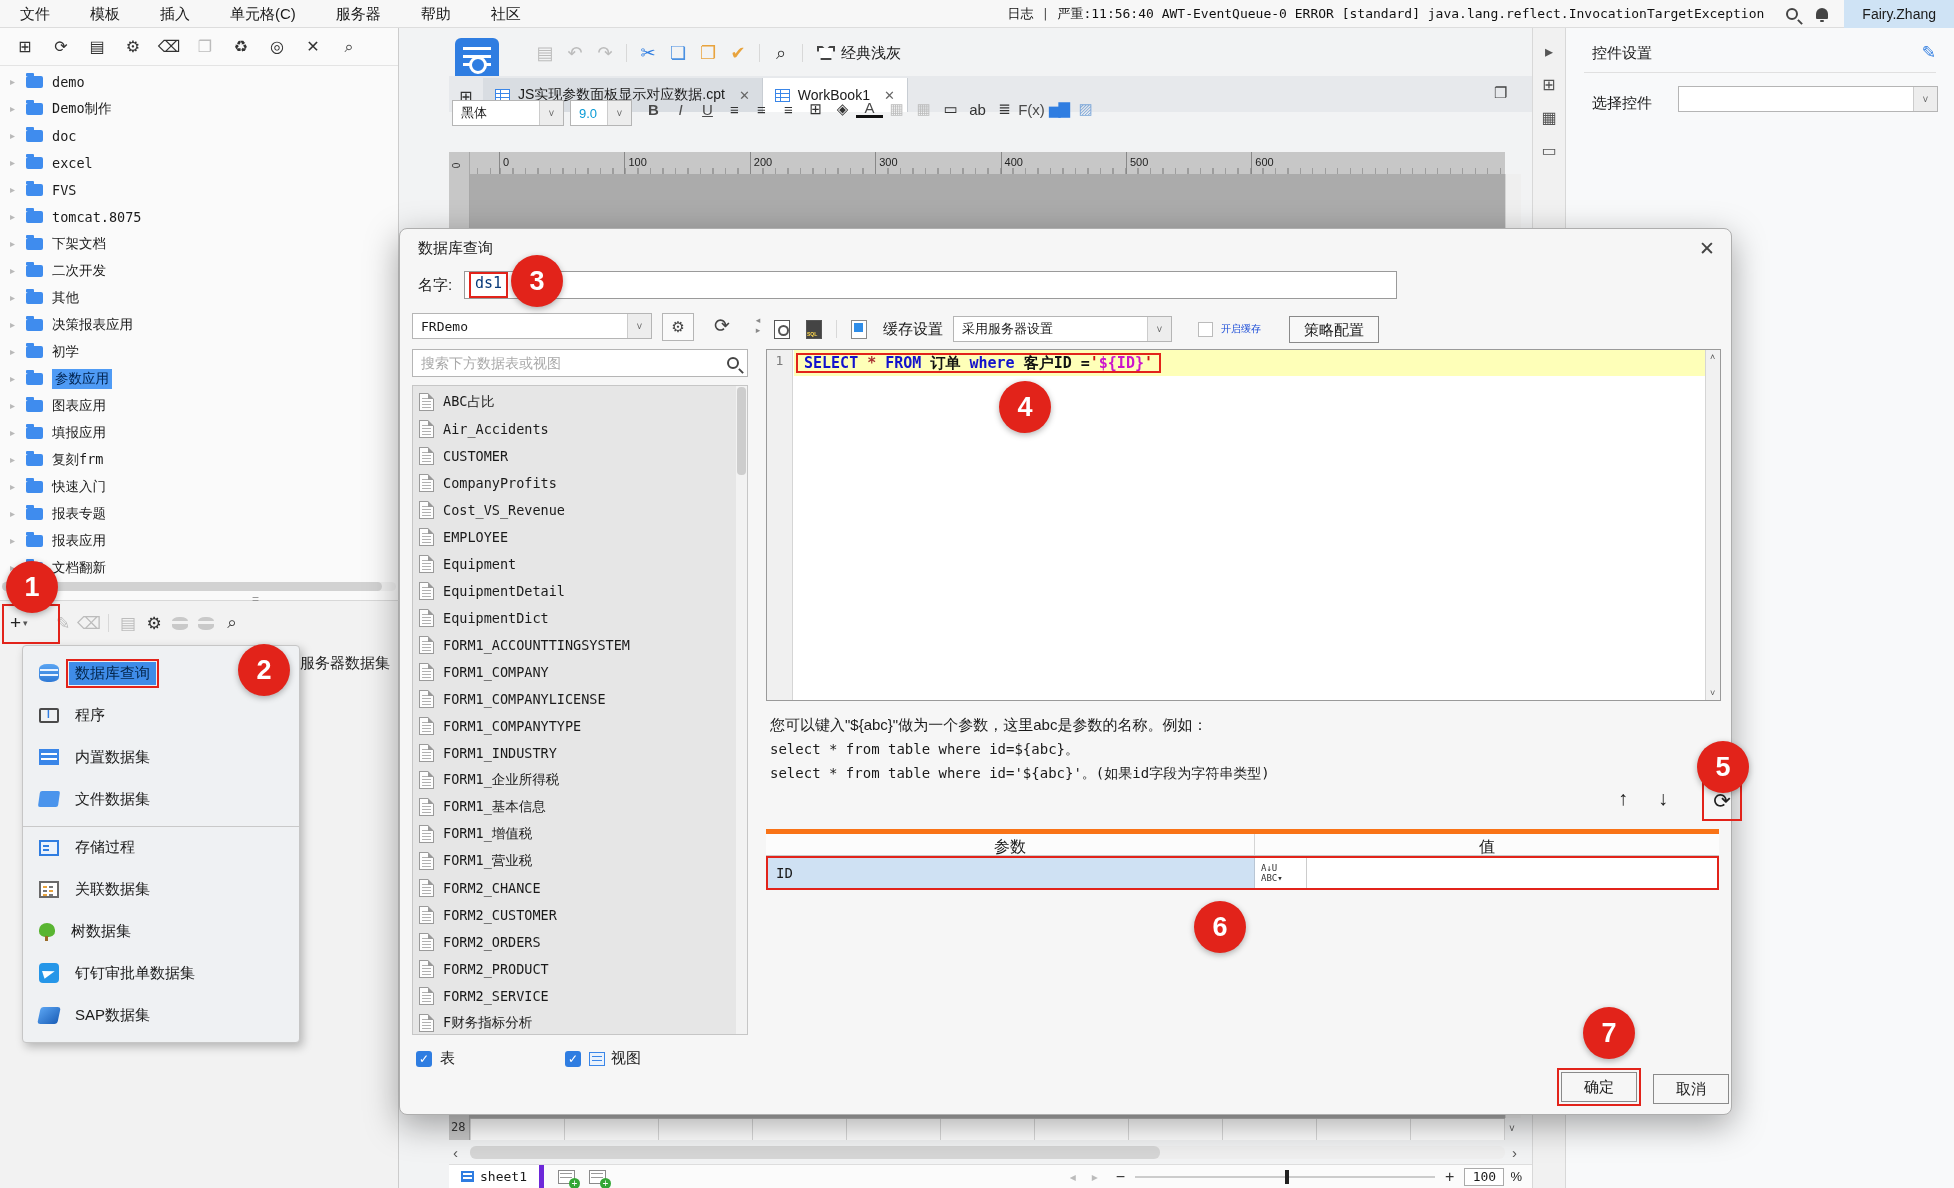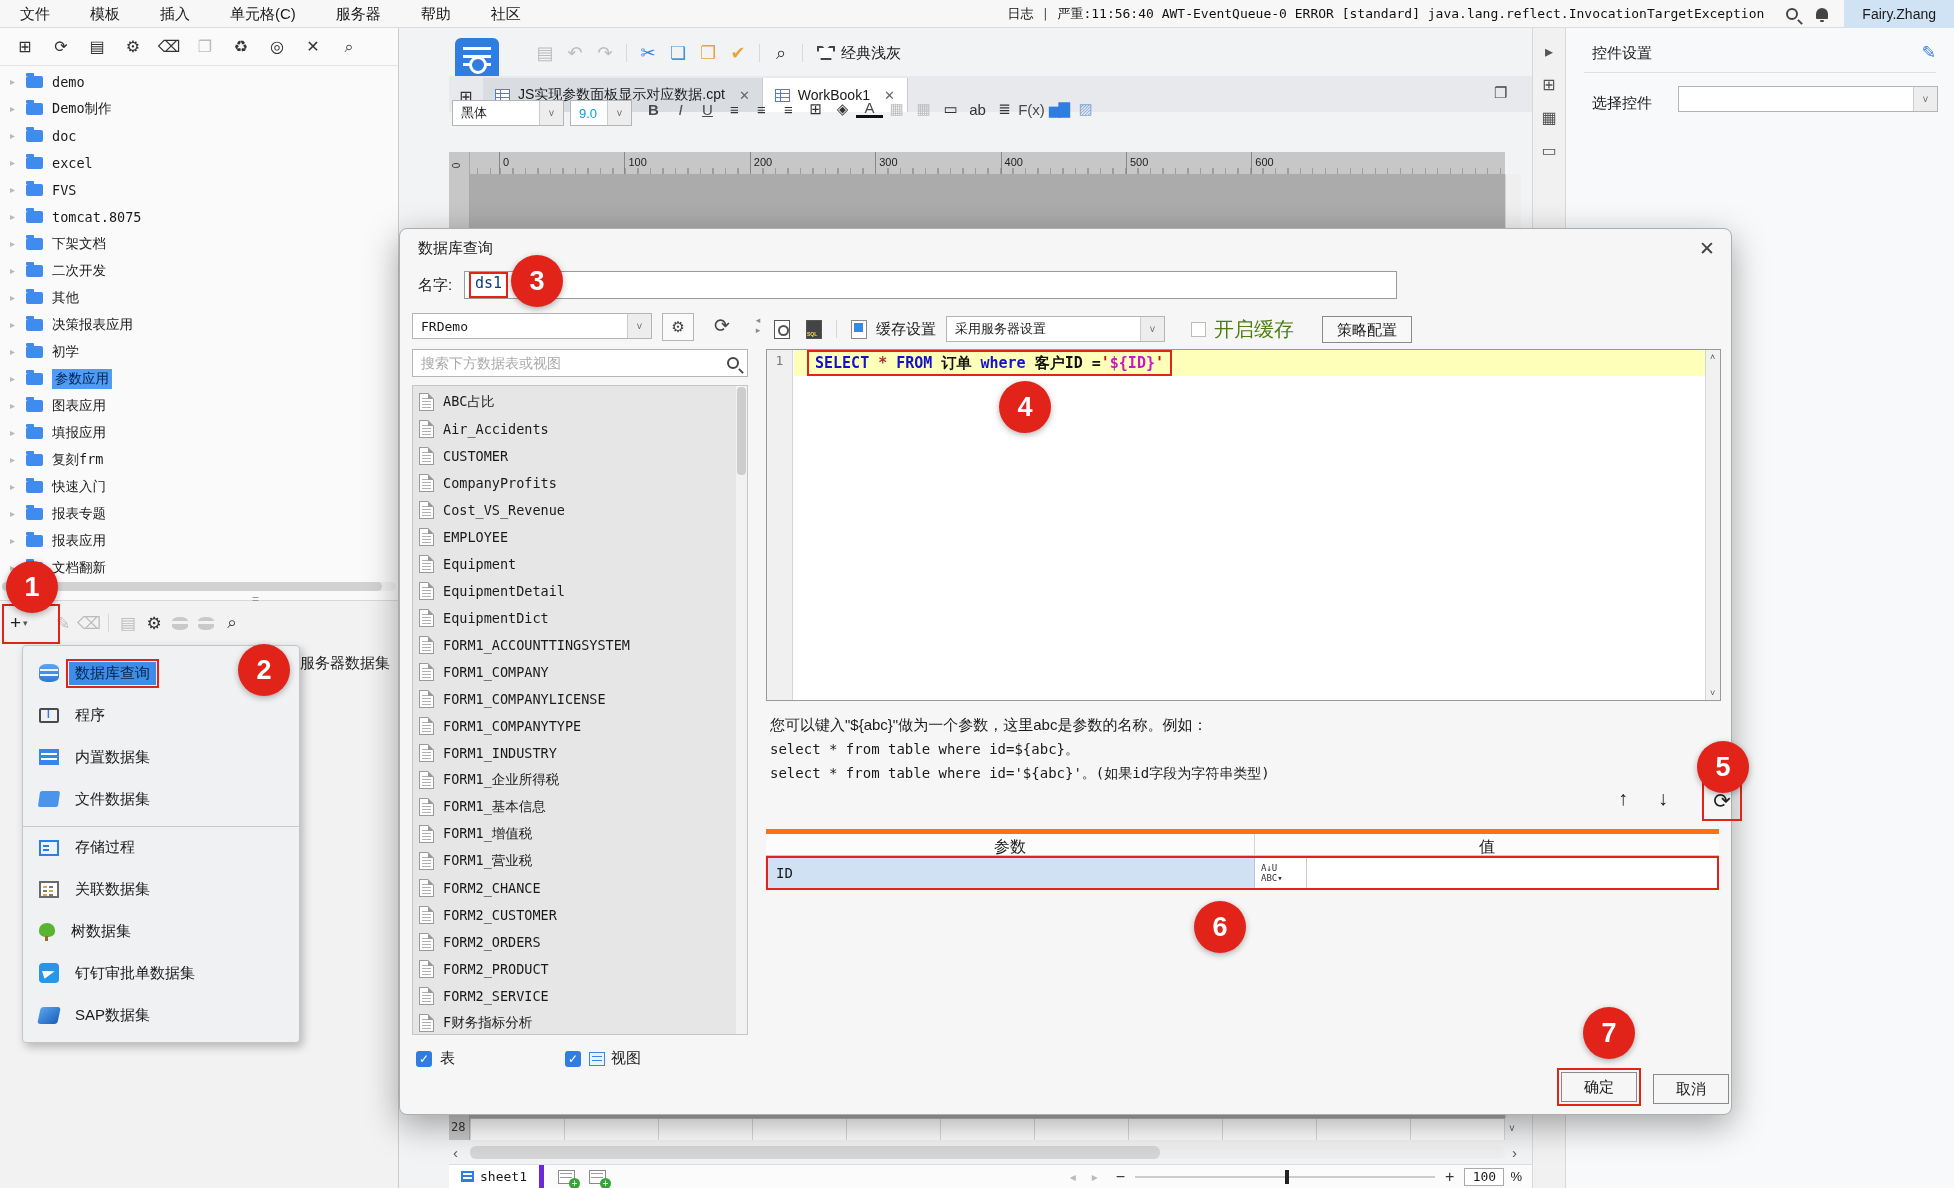--- a/index.html
+++ b/index.html
@@ -170,29 +170,29 @@
   #dlg-splitter{position:absolute;left:352px;top:86px;width:12px;height:768px;color:#8a8a8a;font-size:9px;text-align:center;line-height:10px}
   
   #dlg-right{position:absolute;left:366px;top:84px;width:955px;height:770px}
   #sqlbar{position:absolute;left:0;top:0;width:955px;height:32px;display:flex;align-items:center}
   .doc-ic{width:16px;height:19px;background:#fff;border:1px solid #555;position:relative;margin:0 8px;flex:none}
   .doc-ic.lens-doc::after{content:'';position:absolute;left:3px;top:4px;width:7px;height:7px;border:2px solid #555;border-radius:50%}
   .doc-ic.sql-doc{background:#444}
   .doc-ic.sql-doc::after{content:'SQL';position:absolute;left:0px;top:10px;font-size:5px;color:#ffd84d;font-weight:bold}
   .doc-ic.save-doc{border-color:#888}
   .doc-ic.save-doc::after{content:'';position:absolute;left:2px;top:2px;width:9px;height:9px;background:#2f8de8}
-  #cache-label{font-size:15px;margin:0 10px 0 1px}
+  #cache-label{font-size:15px;margin:0 10px 0 8px}
   #cache-select{width:219px}
   #cache-cb{width:15px;height:15px;border:1px solid #bbb;background:#fff;margin:0 8px 0 26px;flex:none}
-  #cache-enable{color:#4d7c0f;font-size:20px}
+  #cache-enable{color:#1d4ed8;font-size:10px}
   #policy-btn{margin-left:28px;border:1px solid #8a8a8a;background:#f8f8f8;height:27px;line-height:25px;padding:0 14px;font-size:15px}
   #sqledit{position:absolute;left:0;top:36px;width:955px;height:352px;background:#fff;border:1px solid #9a9a9a}
   #gutter{position:absolute;left:0;top:0;width:26px;height:100%;background:#f0f0f0;border-right:1px solid #d5d5d5;text-align:center;font-size:13px;color:#7a7a7a;padding-top:3px}
   #sqlline{position:absolute;left:27px;top:0;right:15px;height:26px;background:#feffb8;display:flex;align-items:center}
-  #sqlbox{border:2px solid #e2231a;display:inline-flex;align-items:center;height:26px;padding:0 6px;margin-left:13px}
+  #sqlbox{border:2px solid #e2231a;display:inline-flex;align-items:center;height:20px;padding:0 6px;margin-left:2px}
   #sqlbox span{font-family:"DejaVu Sans Mono",monospace;font-size:15px;font-weight:bold;white-space:pre}
   .kw{color:#1212cc}.pl{color:#111}.str{color:#cc1111}.pm{color:#cc14cc}.op{color:#a83232}
   #ed-scroll{position:absolute;right:0;top:0;width:15px;height:100%;background:#f1f1f1;border-left:1px solid #d5d5d5;font-size:9px;color:#555;text-align:center}
   #ed-scroll .up{position:absolute;top:2px;left:4px}
   #ed-scroll .dn{position:absolute;bottom:2px;left:4px}
   #hint{position:absolute;left:4px;top:400px;font-size:15px;line-height:24px;color:#1a1a1a}
   #hint .m{font-family:"DejaVu Sans Mono",monospace;font-size:14px}
   #updown{position:absolute;left:0;top:468px;width:955px;height:42px}
   #updown .arr{position:absolute;top:6px;font-size:20px;color:#222}
   #btn-refresh-param{position:absolute;left:936px;top:0;width:40px;height:40px;border:2px solid #e2231a;color:#222;font-size:21px;text-align:center;line-height:36px}

